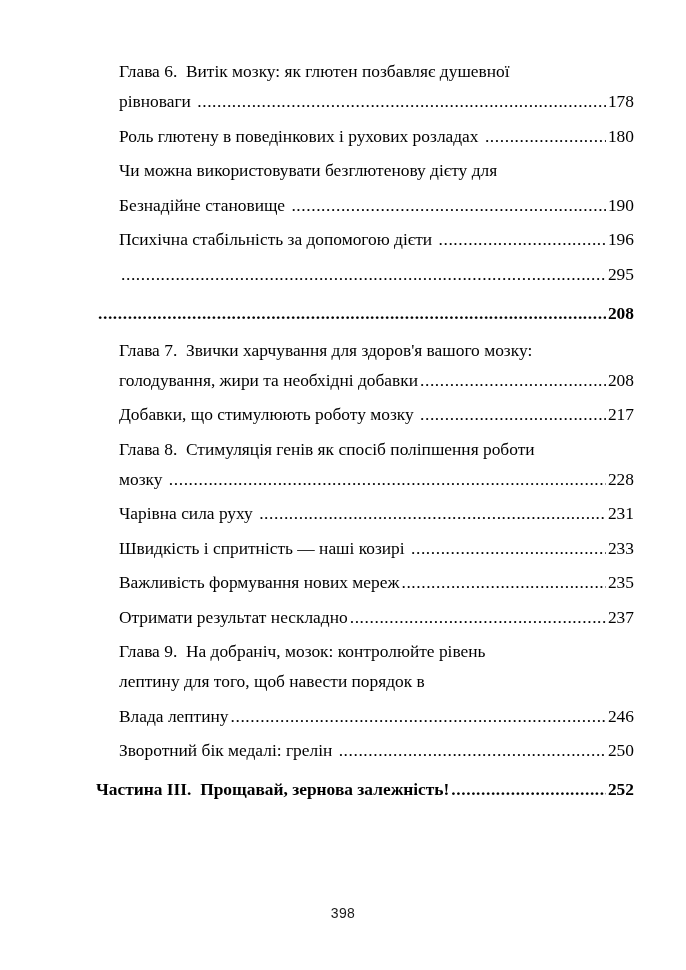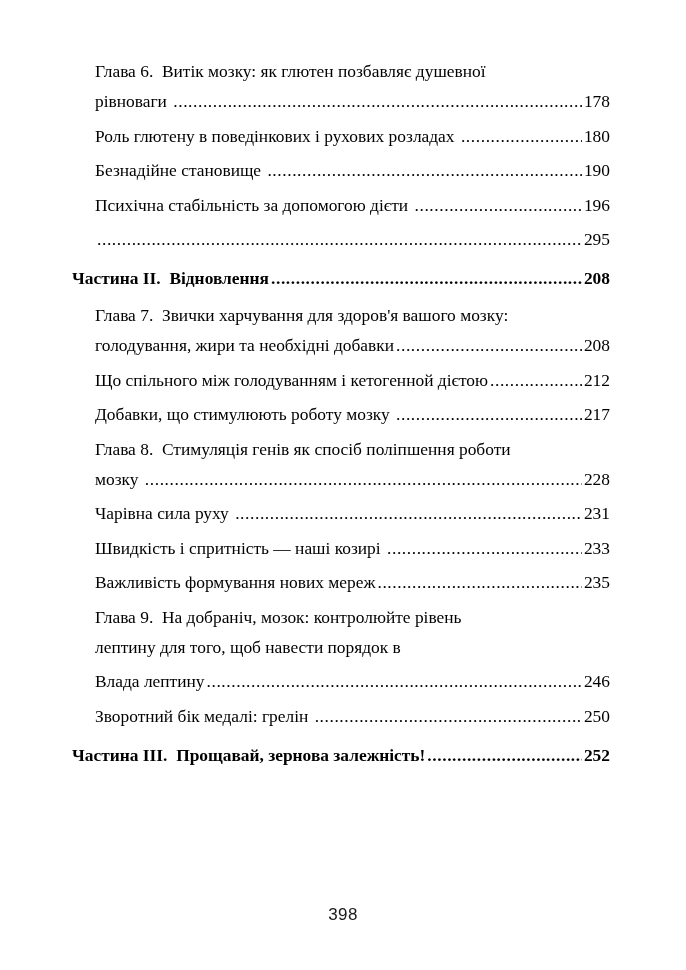--- a/index.html
+++ b/index.html
@@ -17,21 +17,21 @@
     -webkit-font-smoothing: antialiased;
   }
 
   .page {
     position: absolute;
     left: 0;
     top: 0;
     width: 686px;
     height: 836px;
     box-sizing: border-box;
-    padding: 56px 76px 0 72px;
+    padding: 56px 76px 0 96px;
   }
 
   .toc {
     display: block;
     width: 538px;
   }
 
   
   .entry {
     display: block;
@@ -99,21 +99,21 @@
   }
   .entry.part { margin-top: 9px; margin-bottom: 7px; }
 
   .folio {
     position: absolute;
     left: 0;
     right: 0;
     top: 905px;
     text-align: center;
     font-family: "Liberation Sans", "DejaVu Sans", sans-serif;
-    font-size: 17px;
+    font-size: 14px;
     color: #1a1a1a;
     letter-spacing: 0.4px;
   }
 </style>
 </head>
 <body>
 
 <div class="page">
   <div class="toc" id="toc-list">
       <div class="entry chapter">
@@ -125,20 +125,21 @@
         </span>
       </div>
       <div class="entry chapter">
         <span class="tail">
           <span class="tail-text">Роль глютену в поведінкових і рухових розладах </span>
           <span class="leader"></span>
           <span class="pageno">180</span>
         </span>
       </div>
       <div class="entry chapter">
+        <span class="line title-text">Чи можна використовувати безглютенову дієту для</span>
       </div>
       <div class="entry chapter">
         <span class="tail">
           <span class="tail-text">Безнадійне становище </span>
           <span class="leader"></span>
           <span class="pageno">190</span>
         </span>
       </div>
       <div class="entry chapter">
         <span class="tail">
@@ -148,42 +149,34 @@
         </span>
       </div>
       <div class="entry chapter">
         <span class="tail">
           <span class="leader"></span>
           <span class="pageno">295</span>
         </span>
       </div>
       <div class="entry part">
         <span class="tail">
-          <span class="tail-text">Частина II.  Відновлення</span>
           <span class="leader"></span>
           <span class="pageno">208</span>
         </span>
       </div>
       <div class="entry chapter">
         <span class="line title-text">Глава 7.  Звички харчування для здоров'я вашого мозку:</span>
         <span class="tail">
           <span class="tail-text">голодування, жири та необхідні добавки</span>
           <span class="leader"></span>
           <span class="pageno">208</span>
         </span>
       </div>
       <div class="entry chapter">
         <span class="tail">
-          <span class="tail-text">Що спільного між голодуванням і кетогенной дієтою</span>
-          <span class="leader"></span>
-          <span class="pageno">212</span>
-        </span>
-      </div>
-      <div class="entry chapter">
-        <span class="tail">
           <span class="tail-text">Добавки, що стимулюють роботу мозку </span>
           <span class="leader"></span>
           <span class="pageno">217</span>
         </span>
       </div>
       <div class="entry chapter">
         <span class="line title-text">Глава 8.  Стимуляція генів як спосіб поліпшення роботи</span>
         <span class="tail">
           <span class="tail-text">мозку </span>
           <span class="leader"></span>
@@ -202,20 +195,27 @@
           <span class="tail-text">Швидкість і спритність — наші козирі </span>
           <span class="leader"></span>
           <span class="pageno">233</span>
         </span>
       </div>
       <div class="entry chapter">
         <span class="tail">
           <span class="tail-text">Важливість формування нових мереж</span>
           <span class="leader"></span>
           <span class="pageno">235</span>
+        </span>
+      </div>
+      <div class="entry chapter">
+        <span class="tail">
+          <span class="tail-text">Отримати результат нескладно</span>
+          <span class="leader"></span>
+          <span class="pageno">237</span>
         </span>
       </div>
       <div class="entry chapter">
         <span class="line title-text">Глава 9.  На добраніч, мозок: контролюйте рівень</span>
         <span class="line title-text">лептину для того, щоб навести порядок в</span>
       </div>
       <div class="entry chapter">
         <span class="tail">
           <span class="tail-text">Влада лептину</span>
           <span class="leader"></span>

